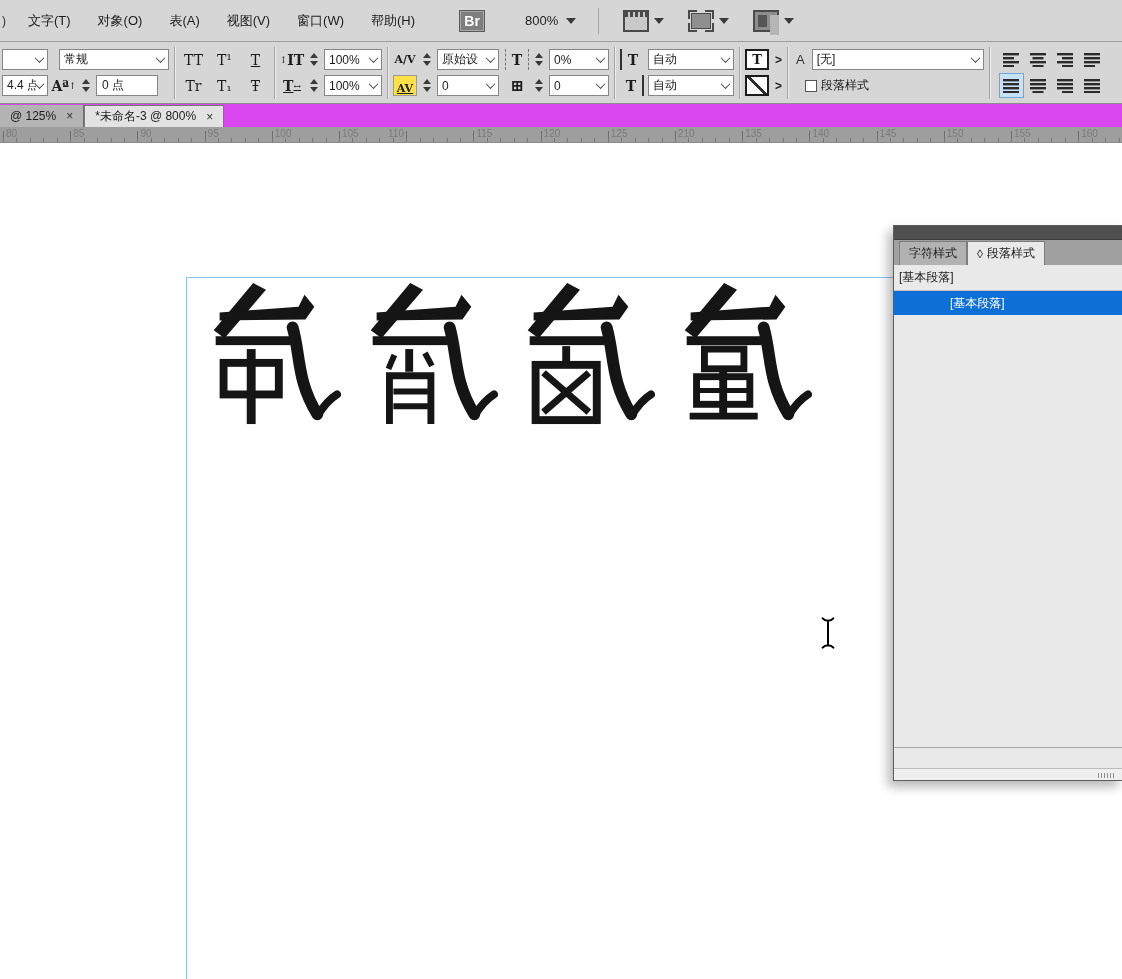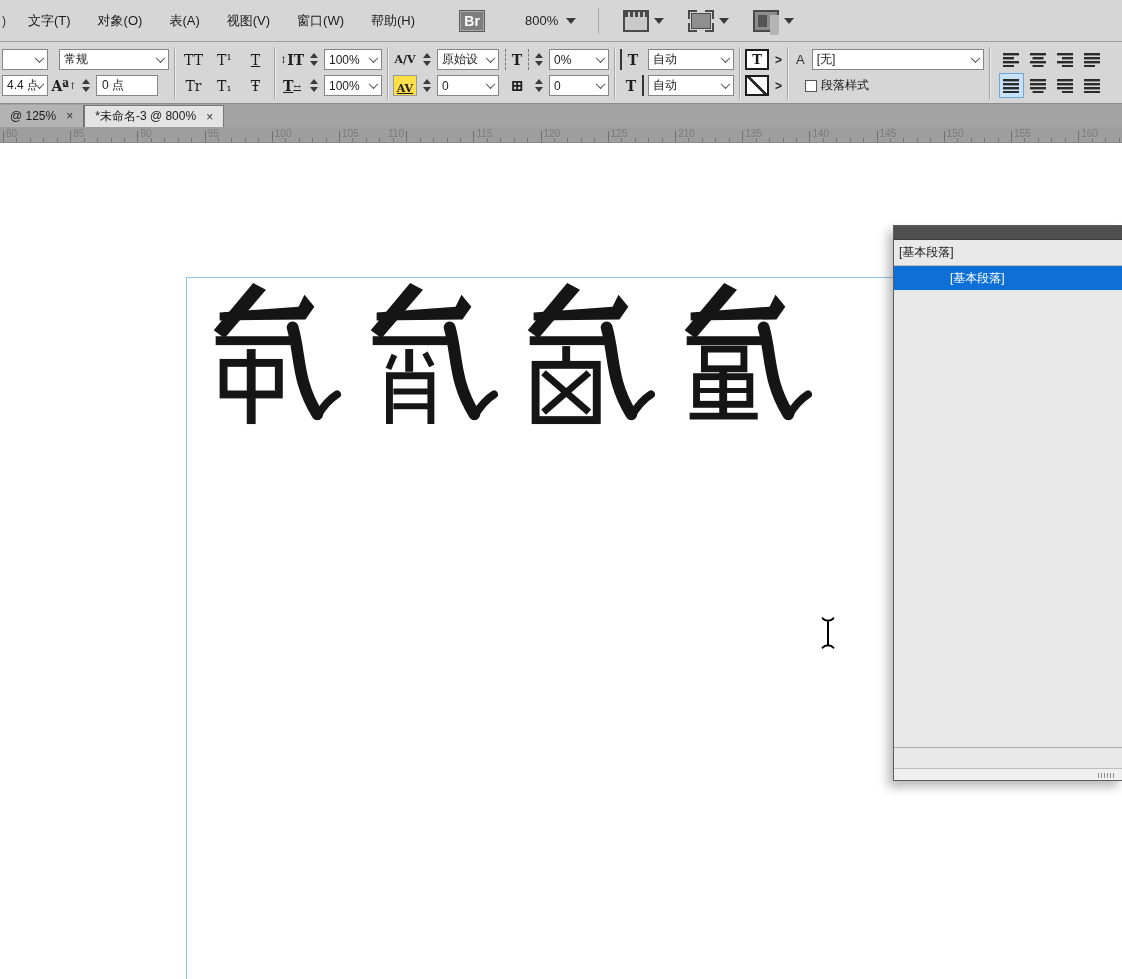--- a/index.html
+++ b/index.html
@@ -59,21 +59,21 @@
     display:flex; align-items:center; justify-content:center;
     font-family:"DejaVu Serif", serif; font-weight:bold; font-size:13px; flex:none; }
   .swatch.none { background:linear-gradient(45deg, transparent 44%, #2c2c2c 44% 56%, transparent 56%), #fff; color:transparent; }
   .xarrow { font-size:12px; color:#222; font-weight:bold; margin-left:2px; }
   .cbx { width:12px; height:12px; background:#fff; border:1px solid #555; flex:none; }
   .alngrid { display:grid; grid-template-columns:repeat(4,25px); grid-auto-rows:25px; gap:1px 2px; margin-left:4px; }
   .alnbtn { display:flex; align-items:center; justify-content:center; border:1px solid transparent; }
   .alnbtn.sel { background:#c7e2f8; border:1px solid #6ea6d8; }
 
   
-  .tabbar { position:absolute; left:0; top:104px; width:1122px; height:23px; background:#a3a3a3;
+  .tabbar { position:absolute; left:0; top:104px; width:1122px; height:23px; background:#d946ef;
     display:flex; align-items:flex-end; }
   .dtab { height:22px; display:flex; align-items:center; gap:10px; padding:0 10px;
     background:#b3b3b3; border-right:1px solid #6e6e6e; font-size:12px; color:#1c1c1c; }
   .dtab.active { background:#e3e3e3; border:1px solid #787878; border-bottom:none; }
   .dtab .close { color:#333; font-size:12px; }
 
   
   .ruler { position:absolute; left:0; top:127px; width:1122px; height:16px; background:#9e9e9e;
     border-bottom:1px solid #8a8a8a; overflow:hidden; }
   .ruler .minor { position:absolute; left:3px; right:0; bottom:0; height:4px;
@@ -497,20 +497,29 @@
     </div>
   <div class="ibeam">
     <svg width="16" height="32" viewBox="0 0 12 24">
         <path d="M2 1 C4 3.4 8 3.4 10 1 M6 2.6 V21.4 M2 23 C4 20.6 8 20.6 10 23" stroke="#000" stroke-width="1.5" fill="none" stroke-linecap="round"></path>
       </svg>
   </div>
 </div>
 
 <div class="panel">
   <div class="panel-topbar"></div>
+  <div class="panel-tabs">
+    <div class="ptab">
+      <span>字符样式</span>
+    </div>
+    <div class="ptab active">
+      <span>◊</span>
+      <span>段落样式</span>
+    </div>
+  </div>
   <div class="applied-row">
     <span>[基本段落]</span>
   </div>
   <div class="style-list" id="style-list">
       <div class="style-row selected">[基本段落]</div>
     </div>
   <div class="panel-foot"></div>
   <div class="panel-grip"></div>
 </div>
 

